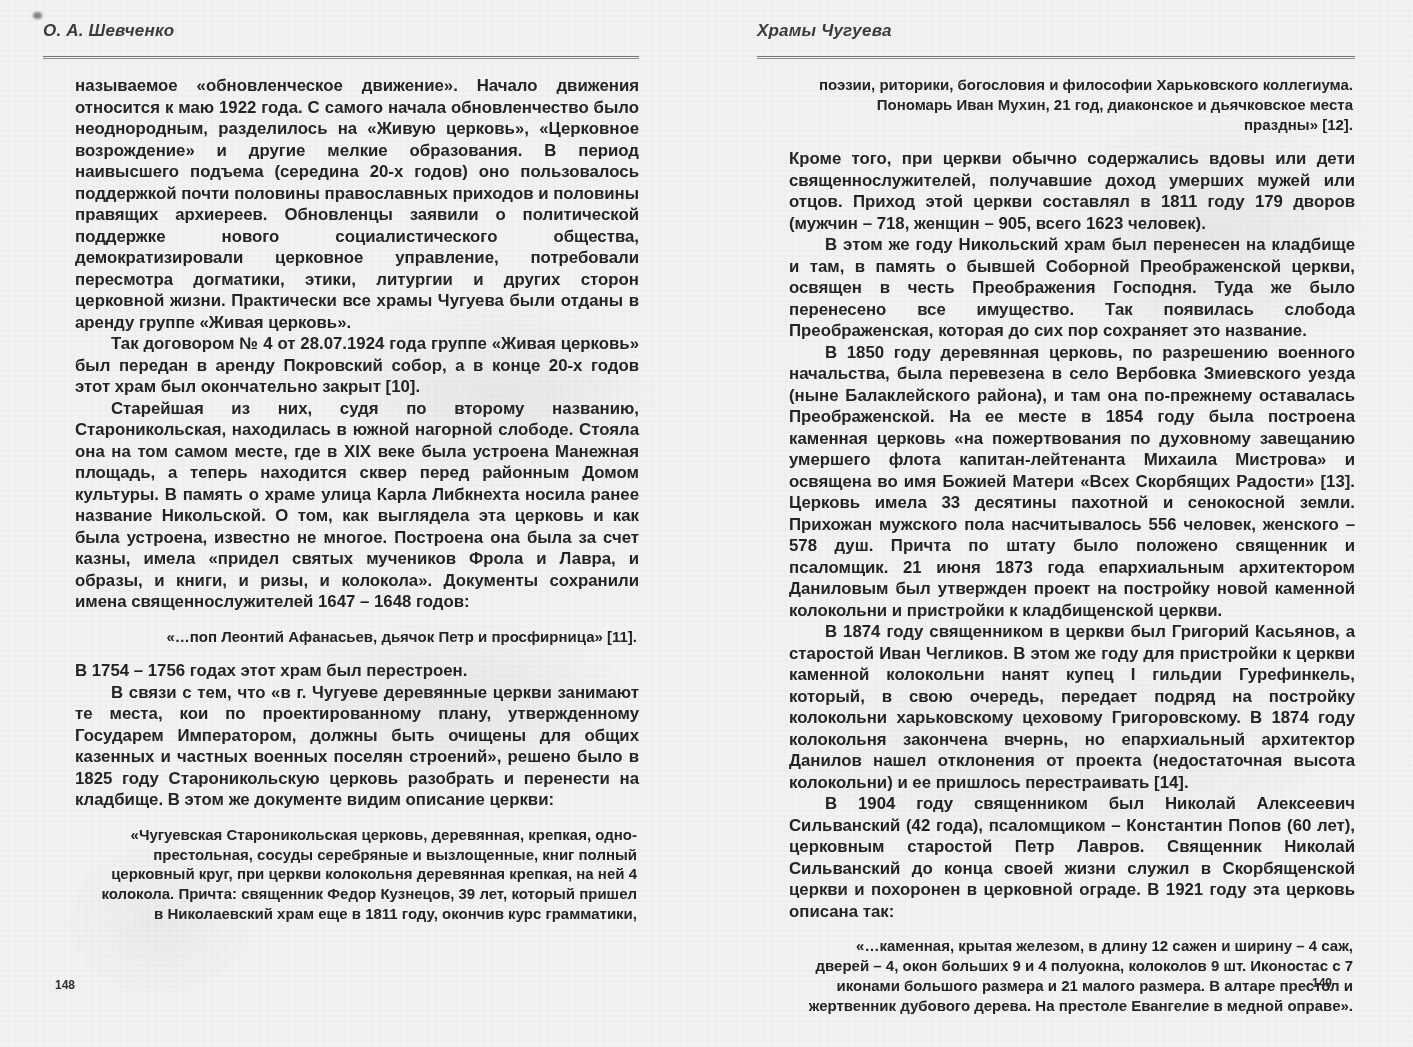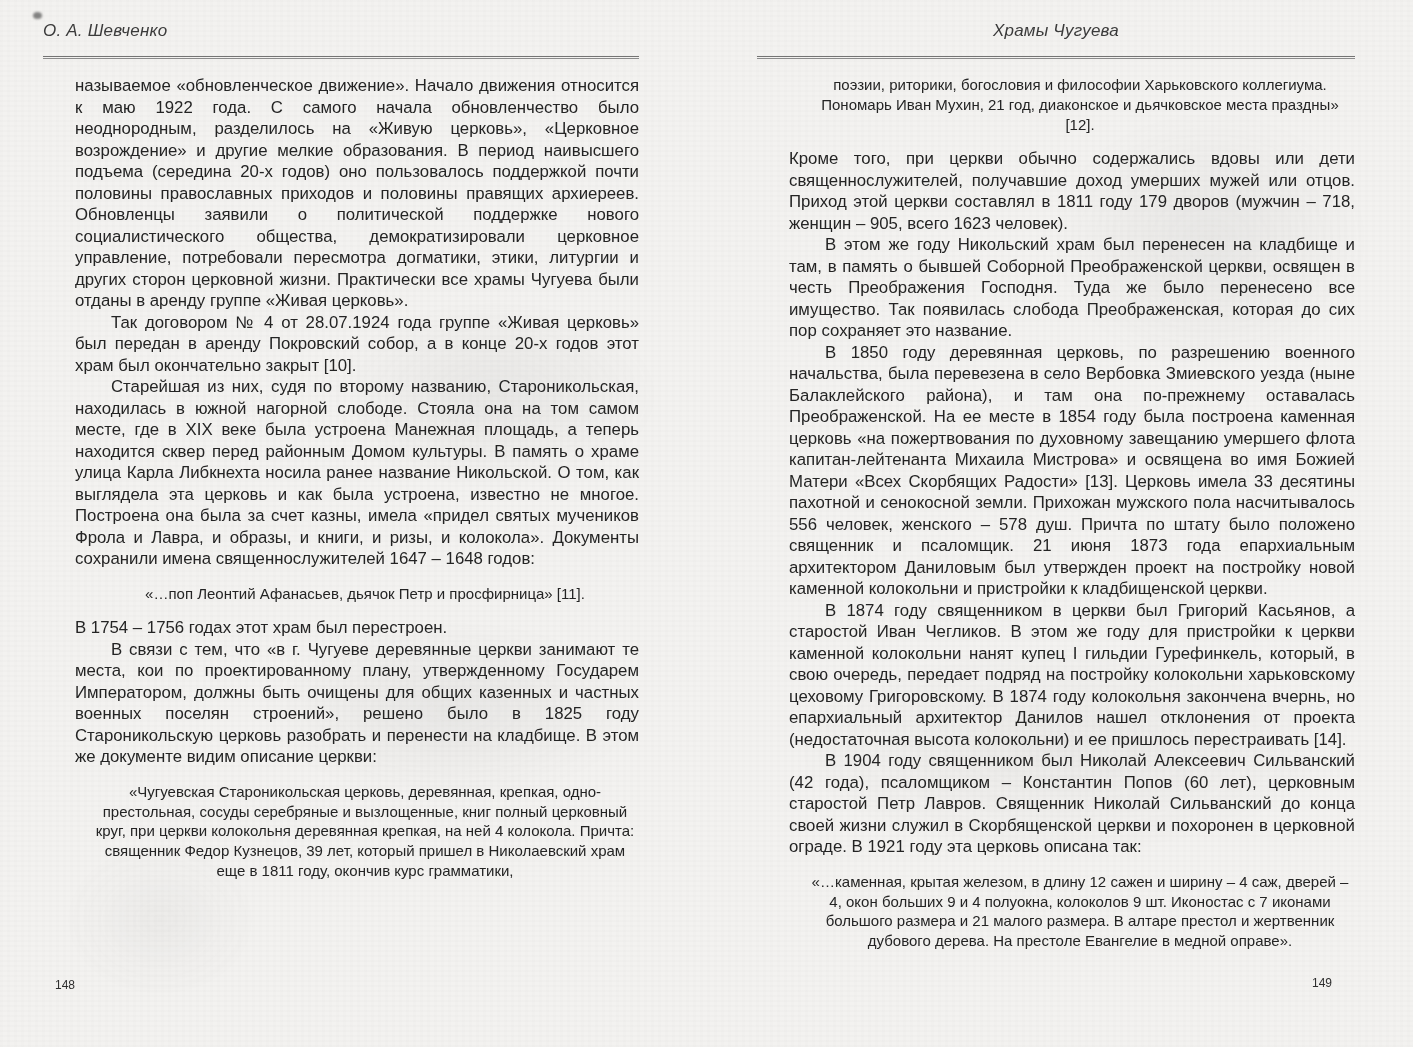--- a/index.html
+++ b/index.html
@@ -1,15 +1,15 @@
 <!DOCTYPE html>
 <html lang="ru" style="--paper: #f3f2f0; --ink: #242424; --header_ink: #3b3b3b; --rule: #5f5f5f;"><head>
 <meta charset="utf-8">
 <style>
-  * { margin:0; padding:0; box-sizing:border-box; }
+  * { margin:0; padding:0; box-sizing:border-box;font-weight:bold; }
   html,body { background:#d9d7d4; }
   .scan {
     position:relative;
     width:1413px; height:1047px;
     margin:0 auto;
     background:var(--paper,#f3f2f0);
     font-family:"Liberation Sans","DejaVu Sans",sans-serif;
     color:var(--ink,#242424);
     overflow:hidden;
   }
@@ -23,42 +23,42 @@
   .page { position:absolute; top:21px; }
   .page-left  { left:43px;  width:596px; }
   .page-right { left:757px; width:598px; }
   .page-header{
     font-style:italic;
     font-size:17px;
     color:var(--header_ink,#3b3b3b);
     height:22px;
     letter-spacing:.2px;
   }
-  .page-right .page-header{ text-align:center; }
+  .page-right .page-header{ text-align:left; }
   .header-rule{
     margin-top:13px;
     height:3px;
     border-top:1px solid var(--rule,#5f5f5f);
     border-bottom:1px solid #7a7a7a;
     opacity:.85;
     margin-bottom:16px;
   }
   .page-body .para{
     font-size:16.8px;
     line-height:21.5px;
     text-align:justify;
     color:var(--ink,#242424);
     margin-left:32px;
   }
   .page-body .para.indent{ text-indent:36px; }
   .page-body .quote{
     font-size:15px;
     line-height:19.8px;
     margin:14px 2px 14px 50px;
-    text-align:center;
+    text-align:right;
     color:var(--ink,#242424);
   }
   .page-body .quote:first-child{ margin-top:2px; }
   .page-num{
     position:absolute;
     font-size:12px;
     color:#2e2e2e;
   }
   .page-num-left  { left:55px;  top:978px; }
   .page-num-right { left:1312px; top:976px; }

